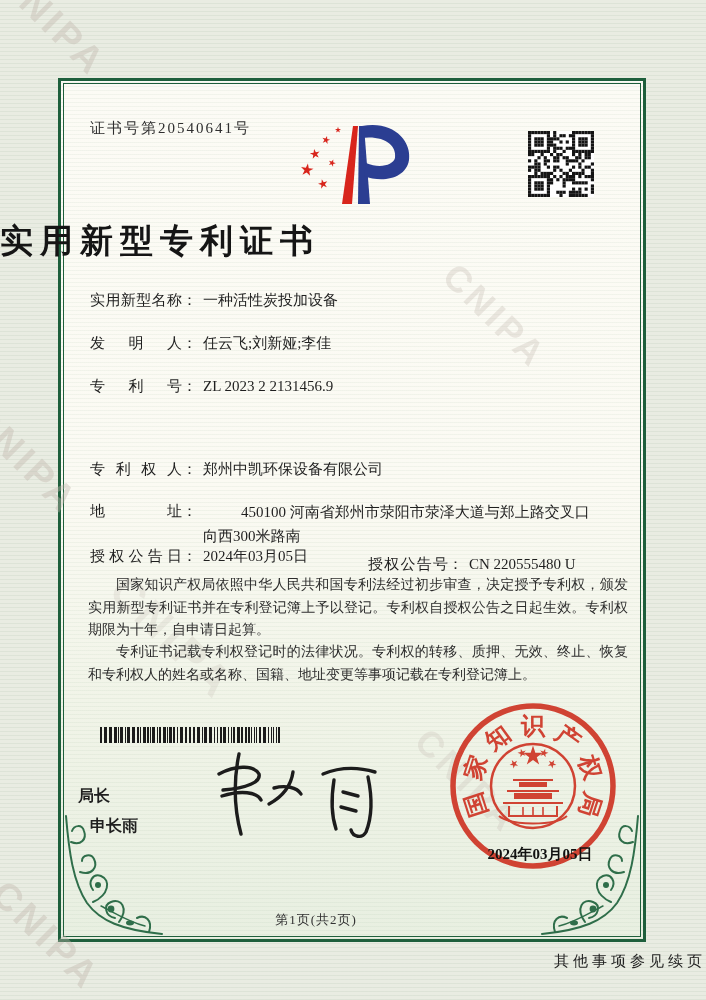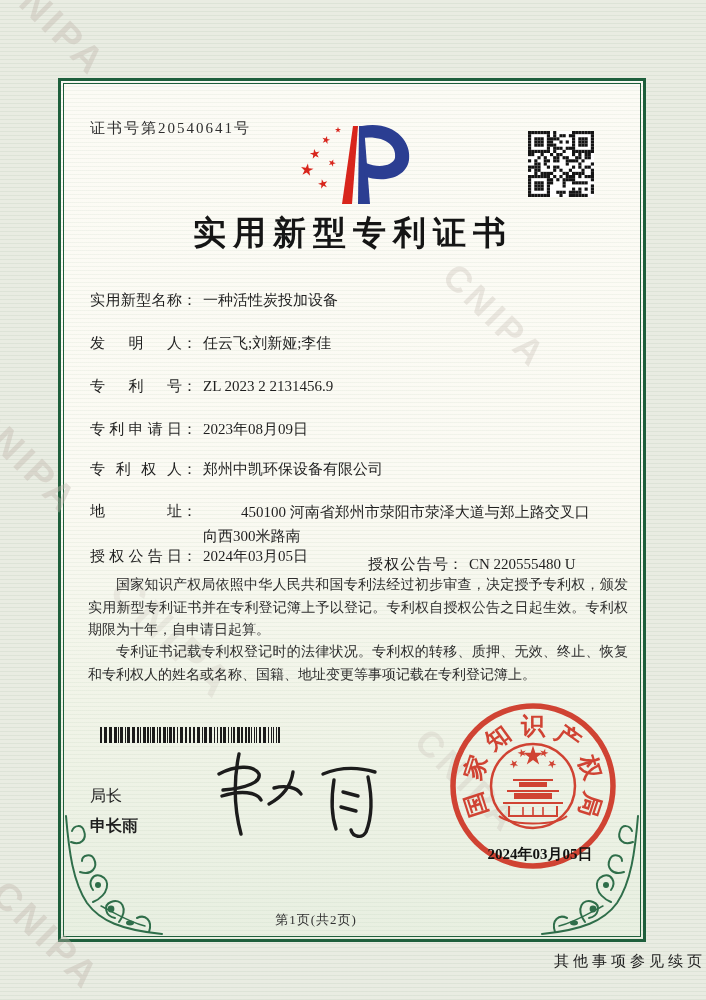--- a/index.html
+++ b/index.html
@@ -23,36 +23,36 @@
     border:3px solid #1e5f3c;box-sizing:border-box;
     background-image:
       repeating-linear-gradient(0deg, rgba(150,180,150,.10) 0px, rgba(150,180,150,.10) 1px, transparent 1px, transparent 4px),
       linear-gradient(to bottom,#fcfbf5 0%,#fbfaf3 48%,#f1f4e8 72%,#e8efe1 100%);
   }
   .frame::after{content:"";position:absolute;inset:2px;border:1px solid #1e5f3c;pointer-events:none;}
   .abs{position:absolute;z-index:2;}
   .cert-no{left:90px;top:119px;font-size:15px;letter-spacing:2px;color:#2e2e2e;}
   .logo{left:292px;top:116px;width:132px;height:94px;}
   .qr{left:528px;top:131px;width:66px;height:66px;}
-  .title{left:0;top:211px;width:706px;text-align:center;font-size:33px;font-weight:bold;
+  .title{left:0;top:219px;width:706px;font-size:33px;font-weight:bold;
          letter-spacing:7px;color:#151515;}
   
   .row{left:90px;width:540px;font-size:15px;line-height:22px;white-space:nowrap;}
   .lab{display:inline-block;width:92px;text-align:justify;text-align-last:justify;vertical-align:top;}
   .colon{display:inline-block;vertical-align:top;}
   .val{display:inline-block;margin-left:6px;vertical-align:top;white-space:normal;}
   .r-name{top:289px;} .r-inv{top:332px;} .r-pno{top:375px;} .r-fil{top:418px;}
   .r-pat{top:458px;} .r-addr{top:500px;} .r-grant{top:545px;}
   .addr-lines{display:inline-block;margin-left:6px;vertical-align:top;line-height:24px;}
   .grant2{position:absolute;left:278px;top:0;margin-top:8px;}
   .grant2 .lab{width:80px;}
   .para{left:88px;width:540px;font-size:14px;line-height:1.62;text-indent:2em;color:#2d2d2d;text-align:justify;}
   .p1{top:574px;} .p2{top:641px;}
   .barcode{left:100px;top:727px;width:182px;height:16px;}
-  .director-label{left:90px;top:786px;font-size:16px;font-weight:normal;font-family:"Liberation Sans",sans-serif;}
+  .director-label{left:78px;top:786px;font-size:16px;font-weight:bold;font-family:"Liberation Sans",sans-serif;}
   .director-name{left:90px;top:816px;font-size:16px;font-weight:bold;font-family:"Liberation Sans",sans-serif;}
   .sig{left:205px;top:744px;width:190px;height:100px;}
   .seal{left:445px;top:698px;width:176px;height:176px;z-index:3;opacity:.95;}
   .seal-date{left:455px;top:845px;width:170px;text-align:center;font-size:15px;font-weight:bold;color:#111;z-index:4;}
   .orn{width:130px;height:130px;z-index:1;}
   .orn-br{left:514px;top:810px;}
   .orn-bl{left:60px;top:810px;transform:scaleX(-1);}
   .page-ind{left:0;top:911px;width:632px;text-align:center;font-size:13px;letter-spacing:1px;color:#333;}
   .cont-note{left:0;top:952px;width:706px;text-align:right;font-size:15px;letter-spacing:4px;color:#222;}
   svg{display:block;}
@@ -368,23 +368,20 @@
 
   <div class="abs row r-name">
     <span class="lab">实用新型名称</span><span class="colon">：</span><span class="val">一种活性炭投加设备</span>
   </div>
   <div class="abs row r-inv">
     <span class="lab">发明人</span><span class="colon">：</span><span class="val">任云飞;刘新娅;李佳</span>
   </div>
   <div class="abs row r-pno">
     <span class="lab">专利号</span><span class="colon">：</span><span class="val">ZL 2023 2 2131456.9</span>
   </div>
-  <div class="abs row r-fil">
-    <span class="lab">专利申请日</span><span class="colon">：</span><span class="val">2023年08月09日</span>
-  </div>
   <div class="abs row r-pat">
     <span class="lab">专利权人</span><span class="colon">：</span><span class="val">郑州中凯环保设备有限公司</span>
   </div>
   <div class="abs row r-addr">
     <span class="lab">地址</span><span class="colon">：</span><span class="addr-lines"><span style="display:block;margin-left:38px;">450100 河南省郑州市荥阳市荥泽大道与郑上路交叉口</span><span style="display:block;">向西300米路南</span></span>
   </div>
   <div class="abs row r-grant">
     <span class="lab">授权公告日</span><span class="colon">：</span><span class="val">2024年03月05日</span>
     <span class="grant2">
       <span class="lab">授权公告号</span><span class="colon">：</span><span class="val">CN 220555480 U</span>

